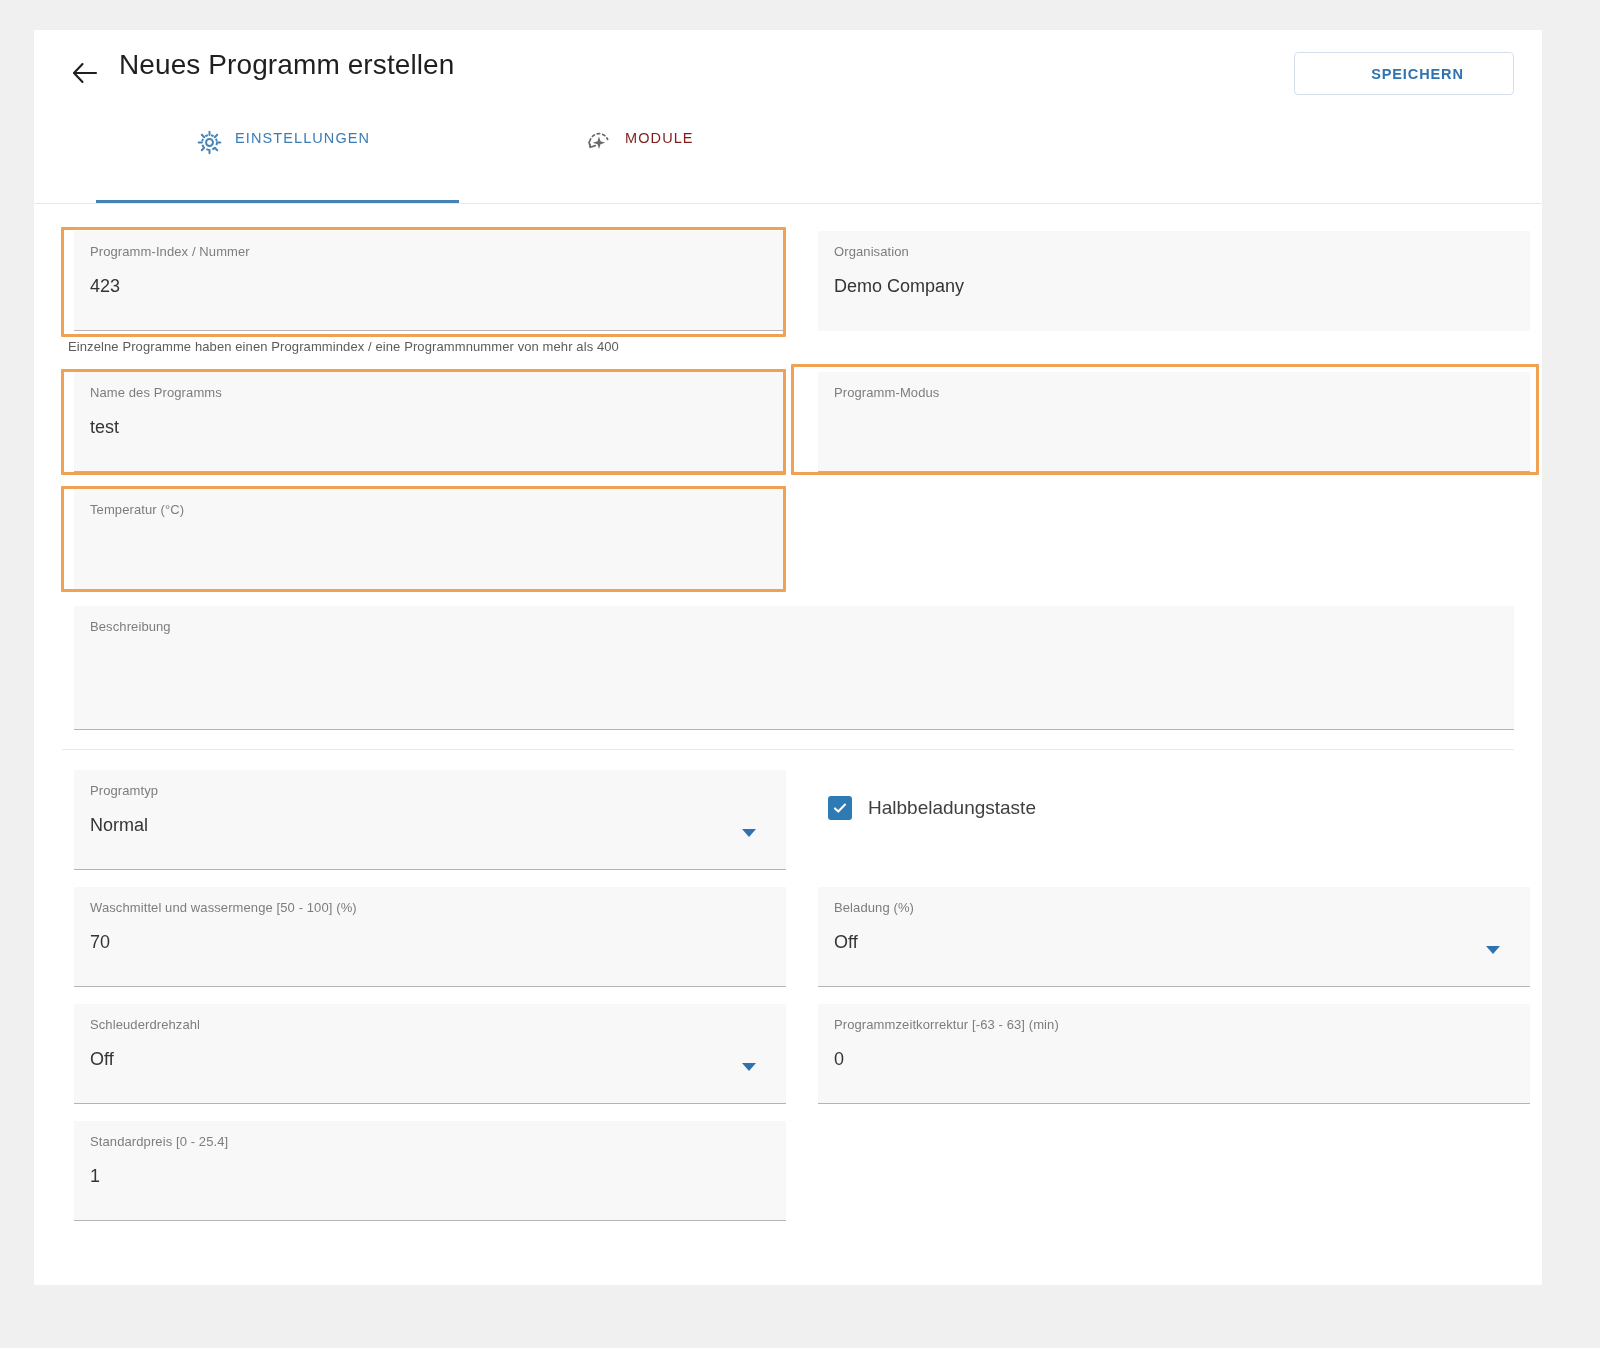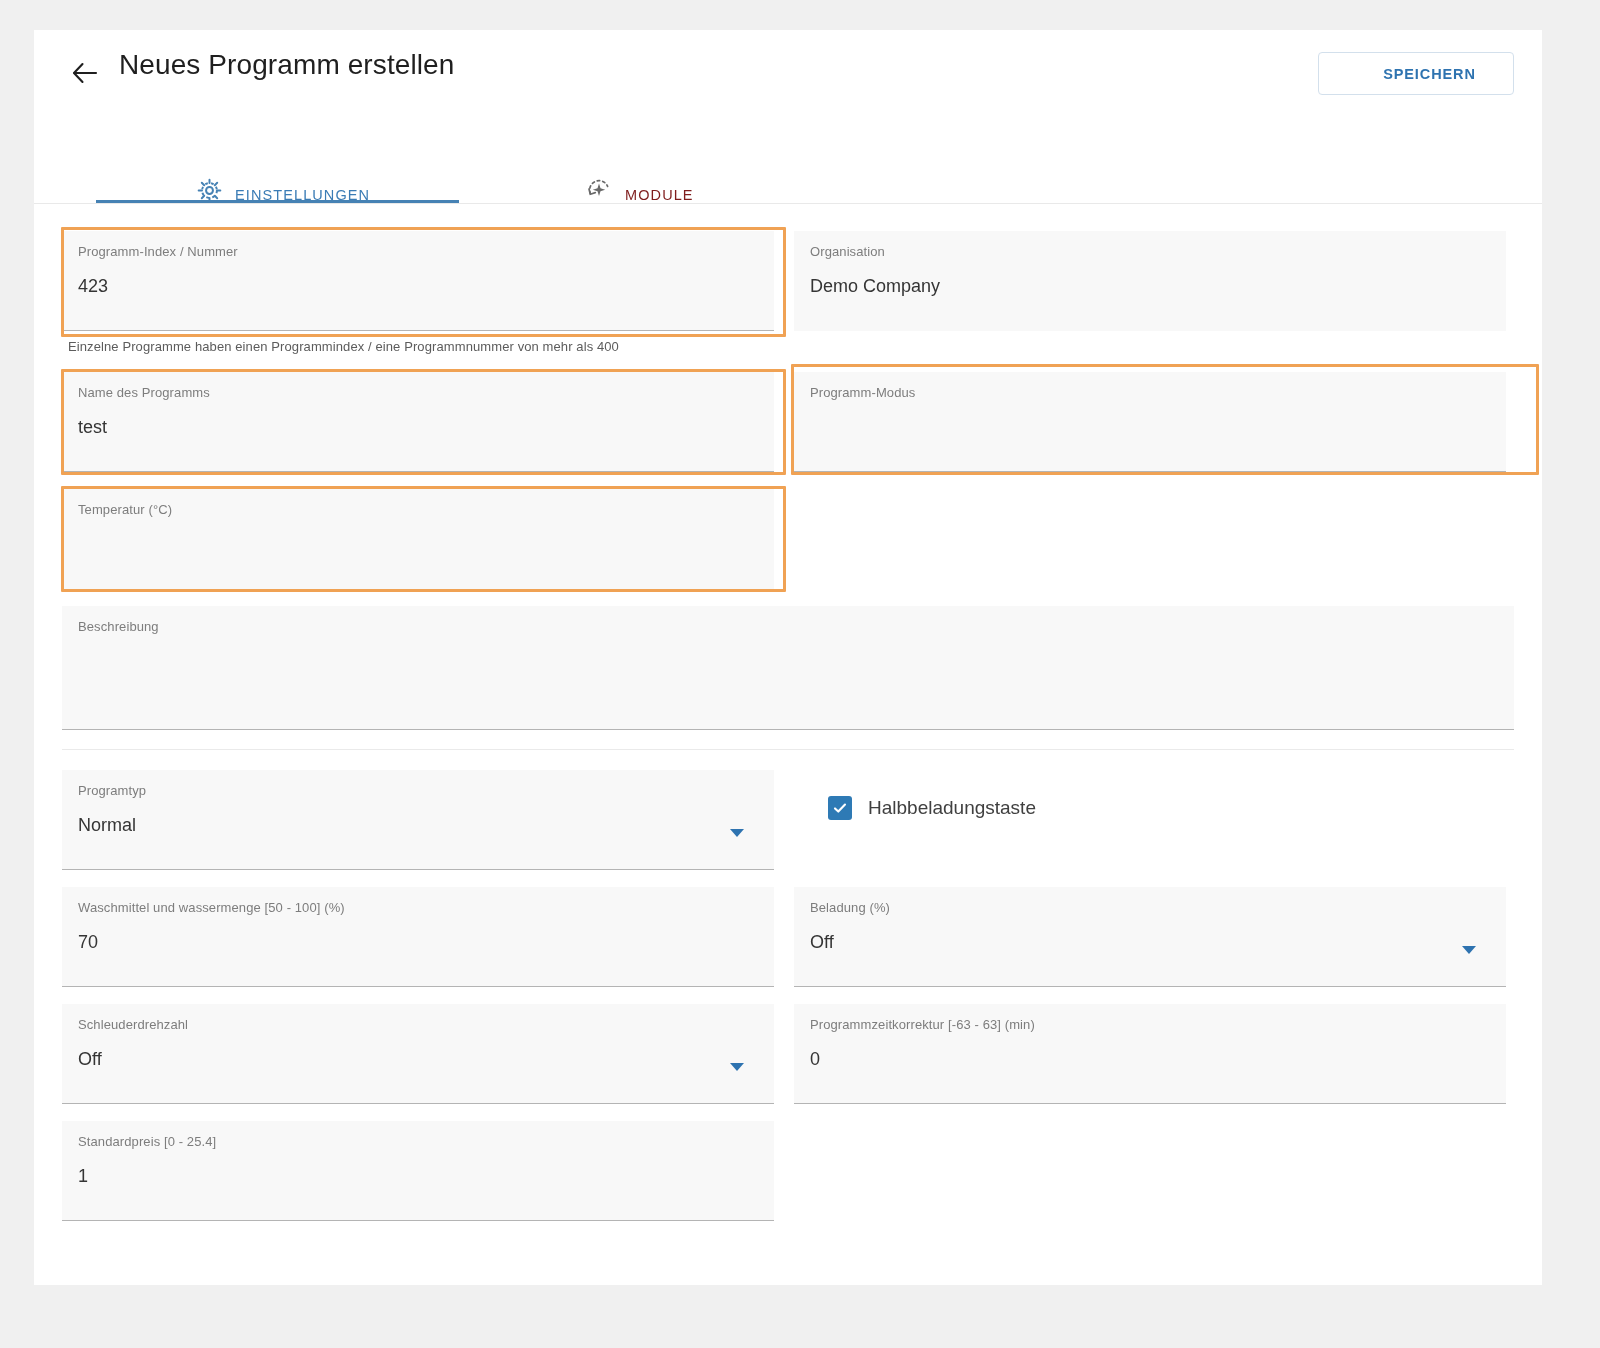--- a/index.html
+++ b/index.html
@@ -47,21 +47,21 @@
     top: 19px;
     font-size: 28px;
     color: #1f1f1f;
     letter-spacing: .1px;
     white-space: nowrap;
   }
   #save-button {
     position: absolute;
     right: 28px;
     top: 22px;
-    width: 196px;
+    width: 220px;
     height: 43px;
     border: 1px solid #d3e0ec;
     border-radius: 4px;
     background: #ffffff;
     color: #2e73b0;
     font-size: 14.5px;
     font-weight: bold;
     letter-spacing: .9px;
     font-family: "Liberation Sans", sans-serif;
     cursor: pointer;
@@ -69,24 +69,24 @@
   }
 
   
   #tab-bar {
     position: relative;
     height: 90px;
     border-bottom: 1px solid #e9e9e9;
   }
   .tab {
     position: absolute;
-    top: 0;
+    top: 16px;
     height: 89px;
     display: flex;
-    align-items: flex-end;
+    align-items: flex-start;
     gap: 13px;
     cursor: pointer;
     background: none;
     border: none;
     padding: 0;
   }
   #tab-einstellungen { left: 163px; }
   #tab-module        { left: 552px; }
   .tab-label {
     font-size: 14.5px;
@@ -112,20 +112,21 @@
   }
   .row {
     position: relative;
     display: flex;
     gap: 20px;
   }
   .field {
     position: relative;
     background: #f8f8f8;
     border-bottom: 1px solid #b4b4b4;
+    margin-left: 12px;
   }
   .field.no-underline { border-bottom: none; }
   .col-left  { width: 712px; flex: none; }
   .col-right { width: 712px; flex: none; }
   .field-label {
     position: absolute;
     left: 16px;
     top: 13px;
     font-size: 13px;
     color: #7d7d7d;

